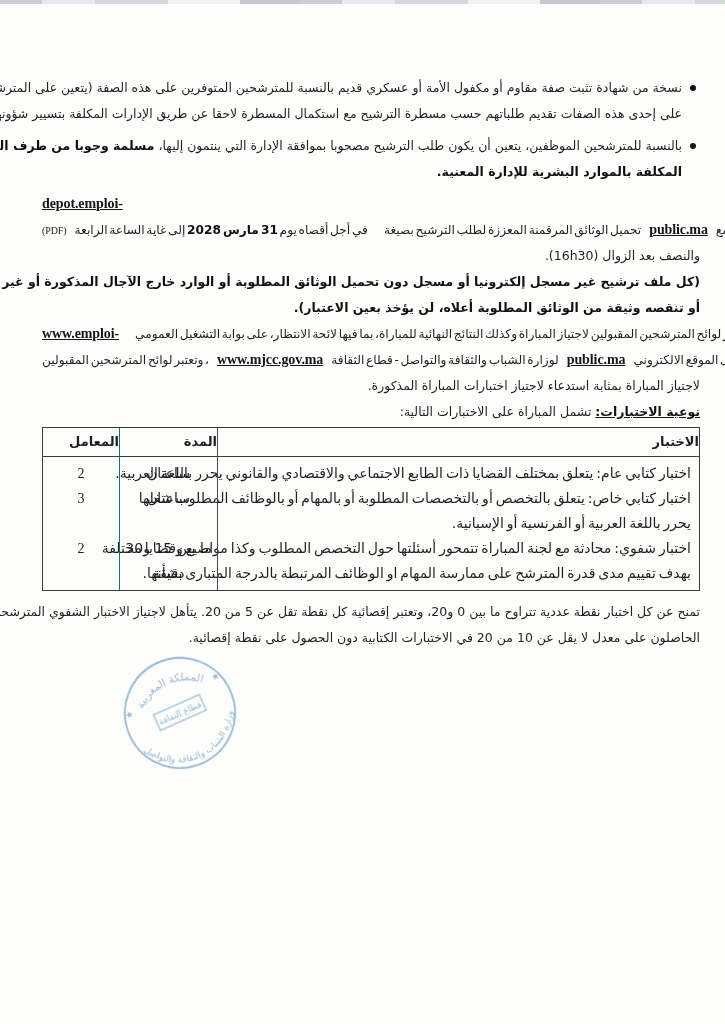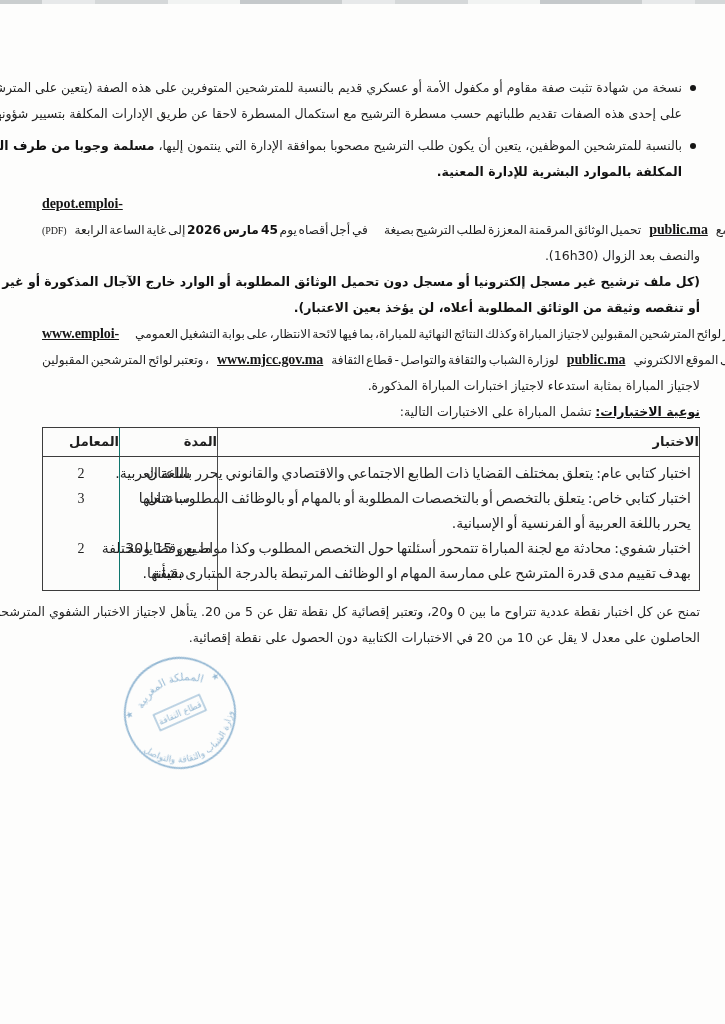--- a/index.html
+++ b/index.html
@@ -66,21 +66,21 @@
       </div>
     </div>
 
     <div>
       <div class="line fxline">
         <span class="url">depot.emploi-</span>
         <span class="sp"></span>
       </div>
       <div class="line fxline">
         <span class="lat">(PDF)</span>
-        <span class="ar"><span>في أجل أقصاه يوم </span><span class="bd">45 مارس 2026</span><span> إلى غاية الساعة الرابعة</span></span>
+        <span class="ar"><span>في أجل أقصاه يوم </span><span class="bd">31 مارس 2028</span><span> إلى غاية الساعة الرابعة</span></span>
         <span class="sp"></span>
         <span class="ar">تحميل الوثائق المرقمنة المعززة لطلب الترشيح بصيغة</span>
         <span class="url">public.ma</span>
         <span class="ar">مع</span>
       </div>
       <div class="line rline" dir="rtl">والنصف بعد الزوال (16h30).</div>
     </div>
 
     <div>
       <div class="line jfull bd" dir="rtl">(كل ملف ترشيح غير مسجل إلكترونيا أو مسجل دون تحميل الوثائق المطلوبة أو الوارد خارج الآجال المذكورة أو غير مستوف للشروط المطلوبة</div>

